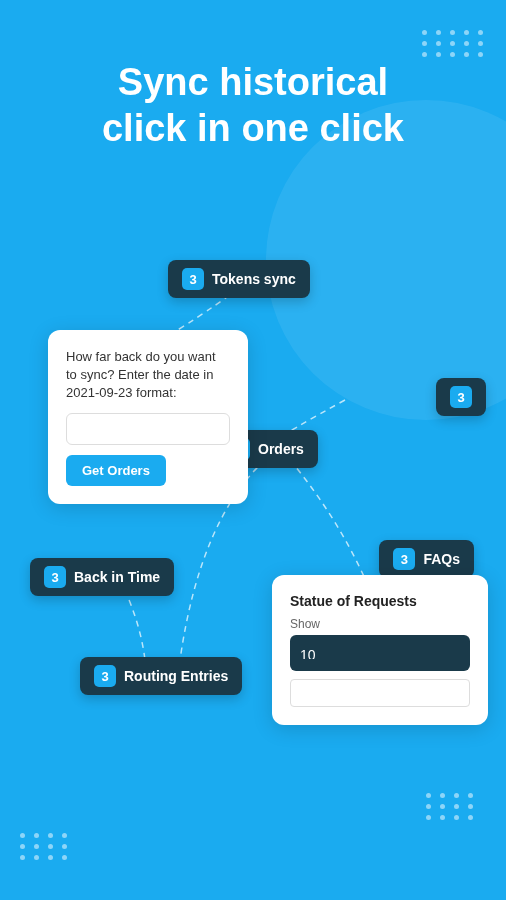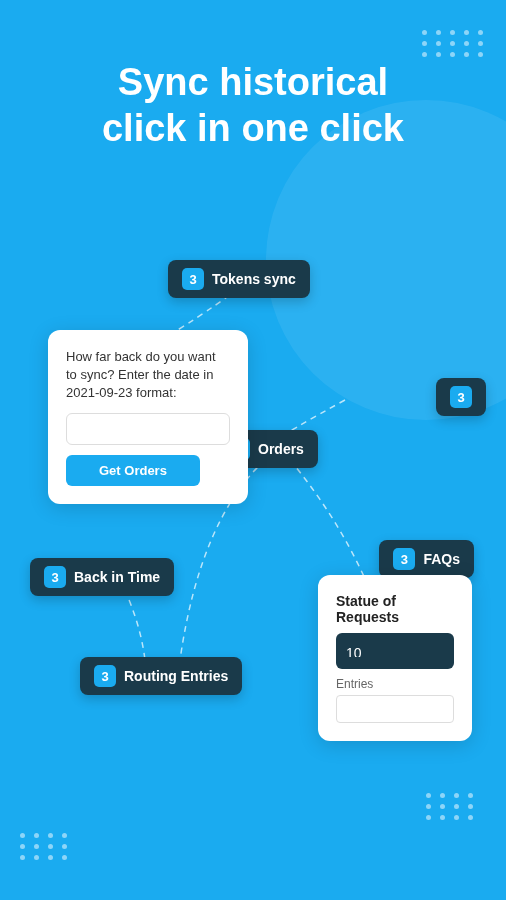--- a/index.html
+++ b/index.html
@@ -152,31 +152,31 @@
       border: 1px solid #ddd;
       border-radius: 6px;
       margin-bottom: 10px;
       padding: 0 8px;
     }
     .card-orders .btn-get {
       background: #1aabf0;
       color: white;
       border: none;
       border-radius: 6px;
-      padding: 8px 33px;
+      padding: 8px 16px;
       font-size: 13px;
       font-weight: 600;
       cursor: pointer;
     }
 
     
     .card-status {
-      right: 34px;
+      right: 18px;
       top: 575px;
-      width: 154px;
+      width: 216px;
     }
     .card-status h3 {
       font-size: 14px;
       font-weight: 700;
       color: #222;
       margin-bottom: 8px;
     }
     .card-status label {
       font-size: 12px;
       color: #666;
@@ -311,21 +311,21 @@
 </div>
 
 <div class="card card-orders">
   <p>How far back do you want to sync? Enter the date in 2021-09-23 format:</p>
   <input type="text" style="">
   <button class="btn-get">Get Orders</button>
 </div>
 
 <div class="card card-status">
   <h3>Statue of Requests</h3>
+  <label>Show</label>
   <select>
     <option value="10">10</option>
     <option value="25">25</option>
     <option value="50">50</option>
     <option value="100">100</option>
   </select>
-  <div class="entries-label">Entries</div>
   <div class="entries-box"></div>
 </div>
 
 </body></html>

